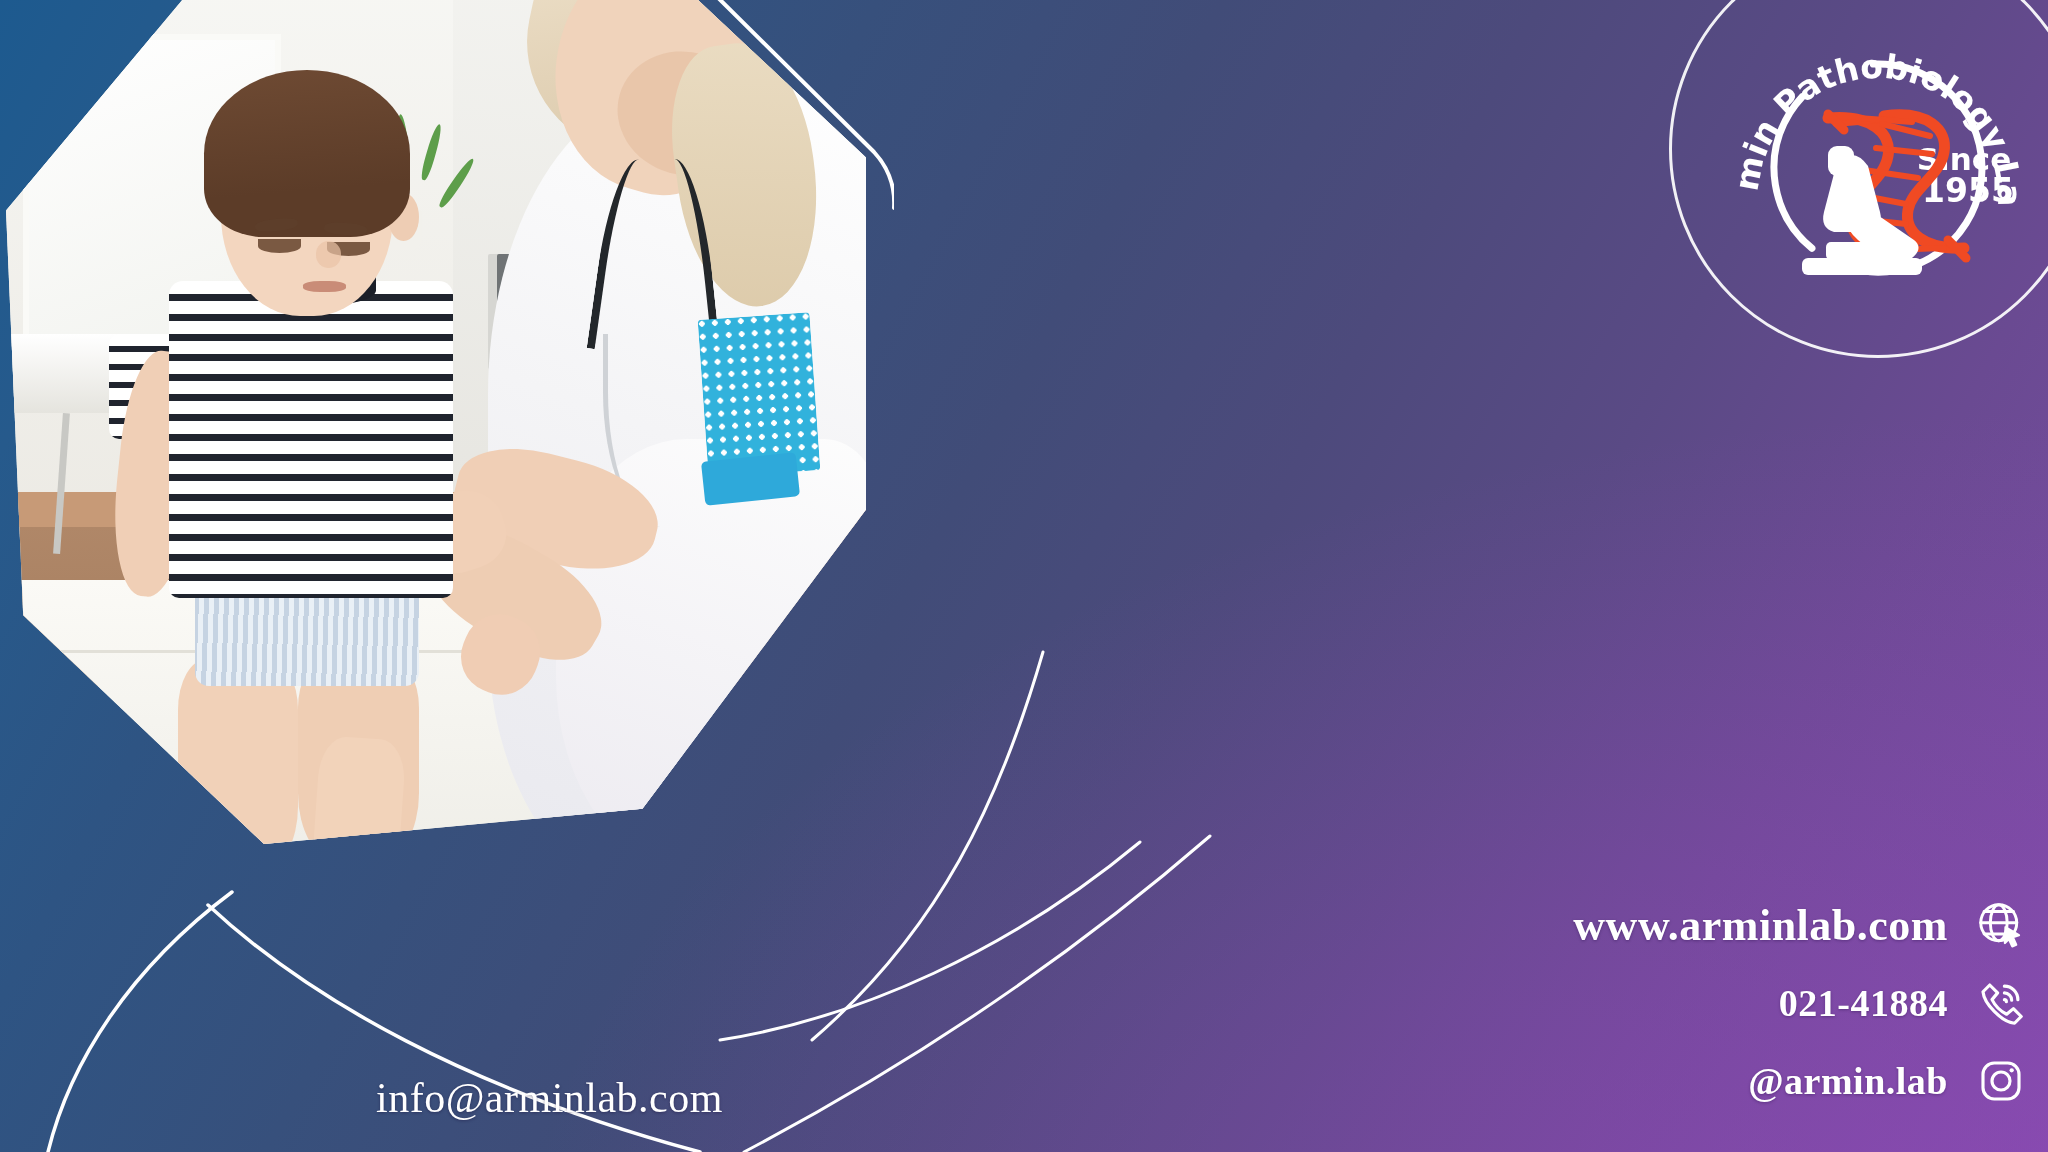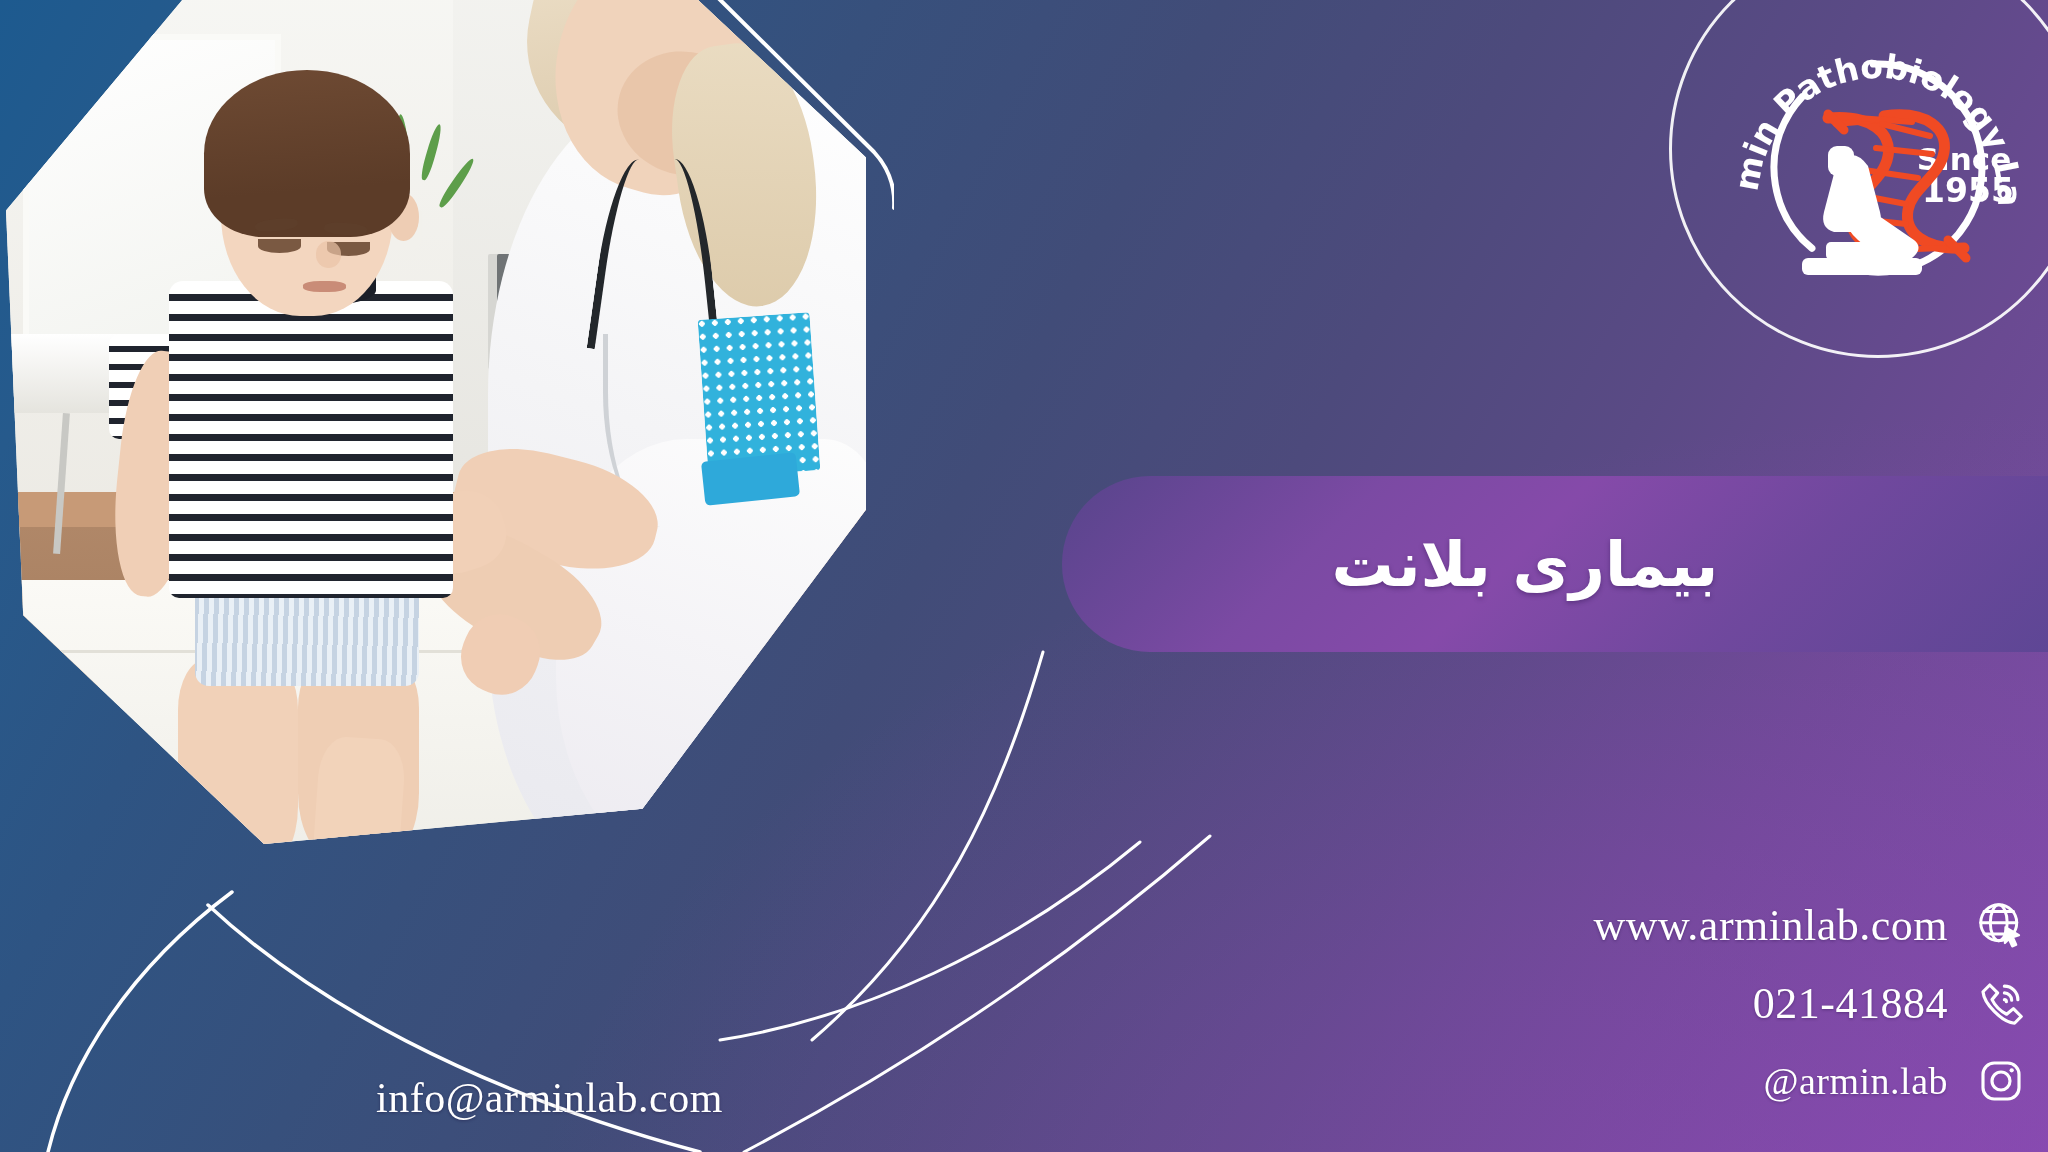--- a/index.html
+++ b/index.html
@@ -221,26 +221,26 @@
     right:20px; top:898px;
     display:flex; flex-direction:column; gap:24px;
     direction:ltr;
   }
   .contact-row {
     display:flex; align-items:center; justify-content:flex-end; gap:26px;
   }
   .contact-text {
     color:#ffffff;
     font-family:"Liberation Serif","DejaVu Serif",serif;
-    font-weight:400;
+    font-weight:700;
     white-space:nowrap;
     text-shadow:0 1px 3px rgba(30,10,60,.35);
   }
   #row-web .contact-text { font-size:44px; letter-spacing:.5px; }
-  #row-tel .contact-text { font-size:44px; letter-spacing:.5px; }
+  #row-tel .contact-text { font-size:38px; letter-spacing:.5px; }
   #row-ig  .contact-text { font-size:38px; letter-spacing:.5px; }
   .ci { width:54px; height:54px; flex:0 0 54px; }
   .ci svg { width:100%; height:100%; display:block; }
 
   
   #email {
     position:absolute;
     left:376px; top:1074px;
     color:#ffffff;
     font-family:"Liberation Serif","DejaVu Serif",serif;
@@ -325,23 +325,20 @@
   </svg>
 
   <svg id="deco-lines" viewBox="0 0 2048 1152">
     <path d="M 232 892 C 130 968 70 1062 48 1152" fill="none" stroke="#ffffff" stroke-width="3.5" stroke-linecap="round"></path>
     <path d="M 208 905 C 310 1000 470 1090 700 1152" fill="none" stroke="#ffffff" stroke-width="3.5" stroke-linecap="round"></path>
     <path d="M 1043 652 C 1000 800 940 930 812 1040" fill="none" stroke="#ffffff" stroke-width="3" stroke-linecap="round"></path>
     <path d="M 720 1040 C 860 1018 1010 950 1140 842" fill="none" stroke="#ffffff" stroke-width="3" stroke-linecap="round"></path>
     <path d="M 744 1152 C 900 1070 1060 966 1210 836" fill="none" stroke="#ffffff" stroke-width="3" stroke-linecap="round"></path>
   </svg>
 
-  <div id="banner">
-    <div id="banner-title">بیماری بلانت</div>
-  </div>
 
   <div id="logo">
     <svg viewBox="0 0 324 286" xmlns="http://www.w3.org/2000/svg">
       <defs>
         <path id="arcpath" d="M 42 182 A 120 120 0 0 1 282 178" fill="none"></path>
         <pattern id="dnaHatch" patternUnits="userSpaceOnUse" width="9" height="9" patternTransform="rotate(35)">
           <rect width="9" height="9" fill="#3b4f7d"></rect>
           <line x1="0" y1="0" x2="0" y2="9" stroke="#f04a23" stroke-width="3"></line>
         </pattern>
       </defs>

